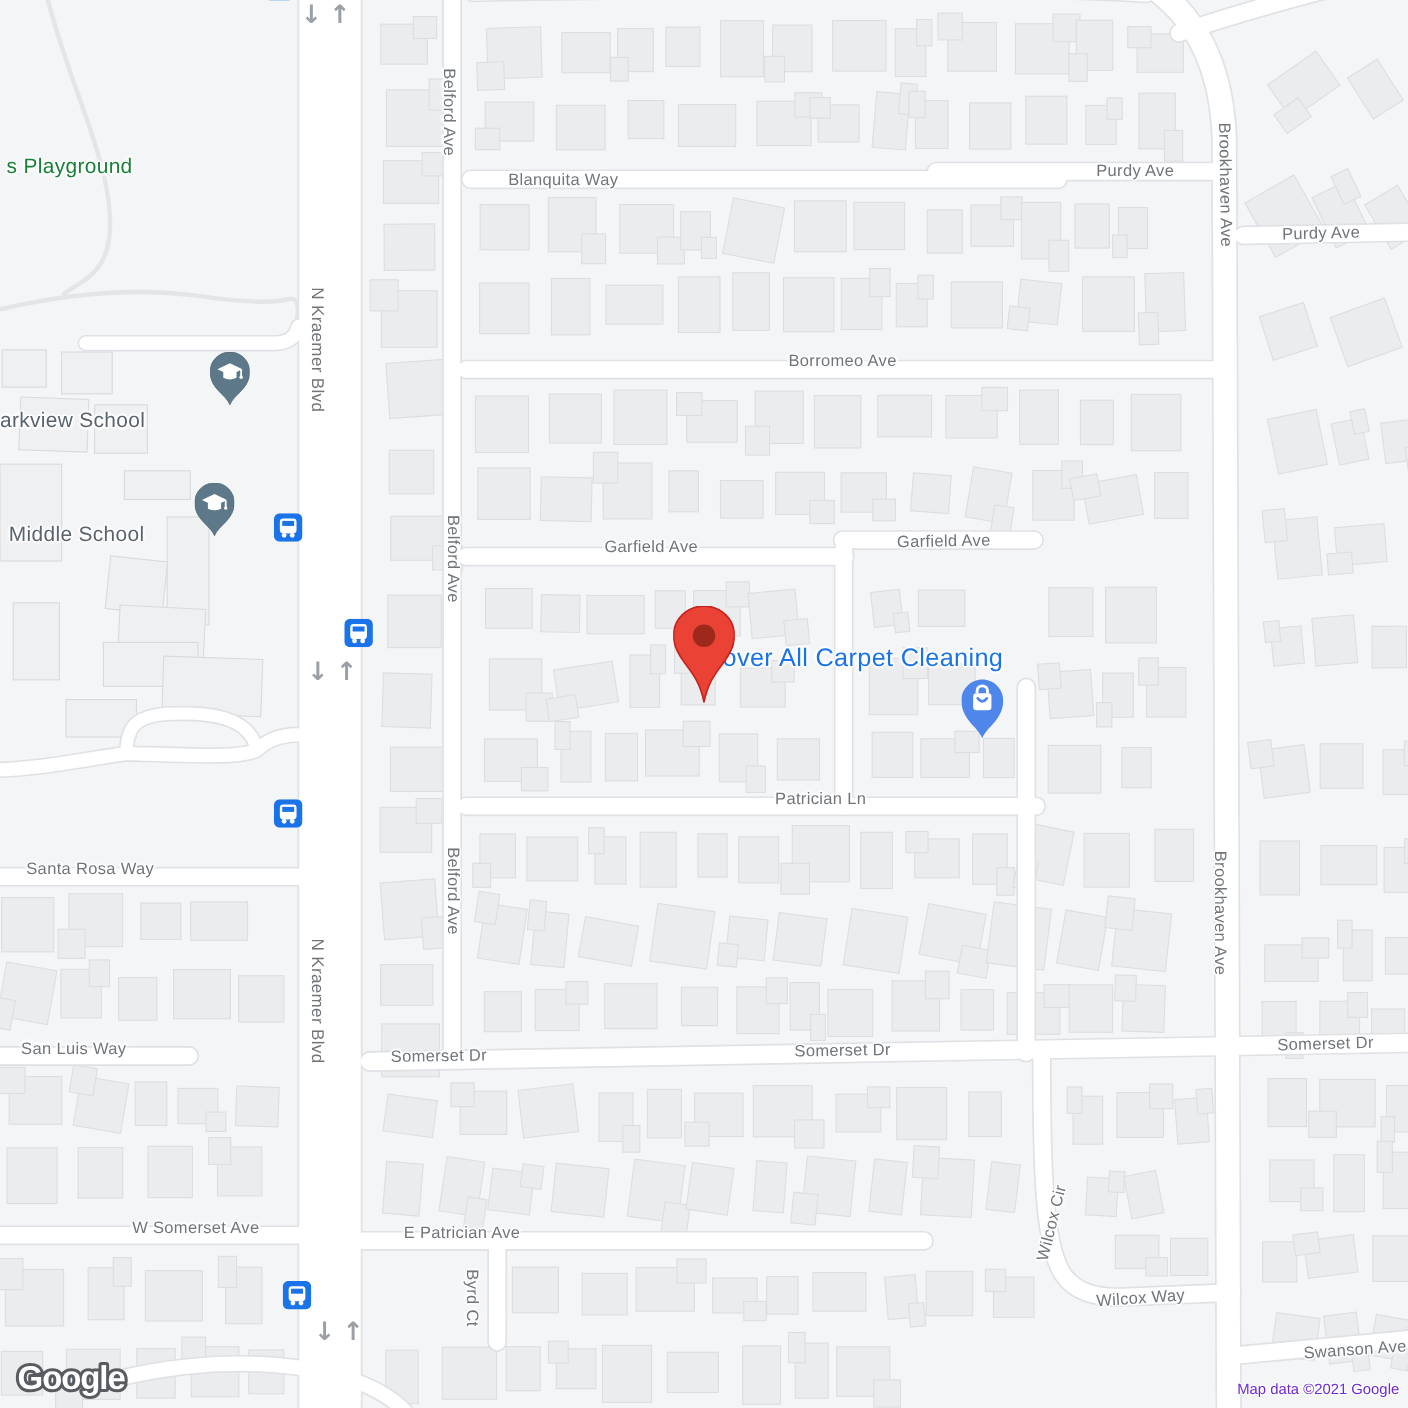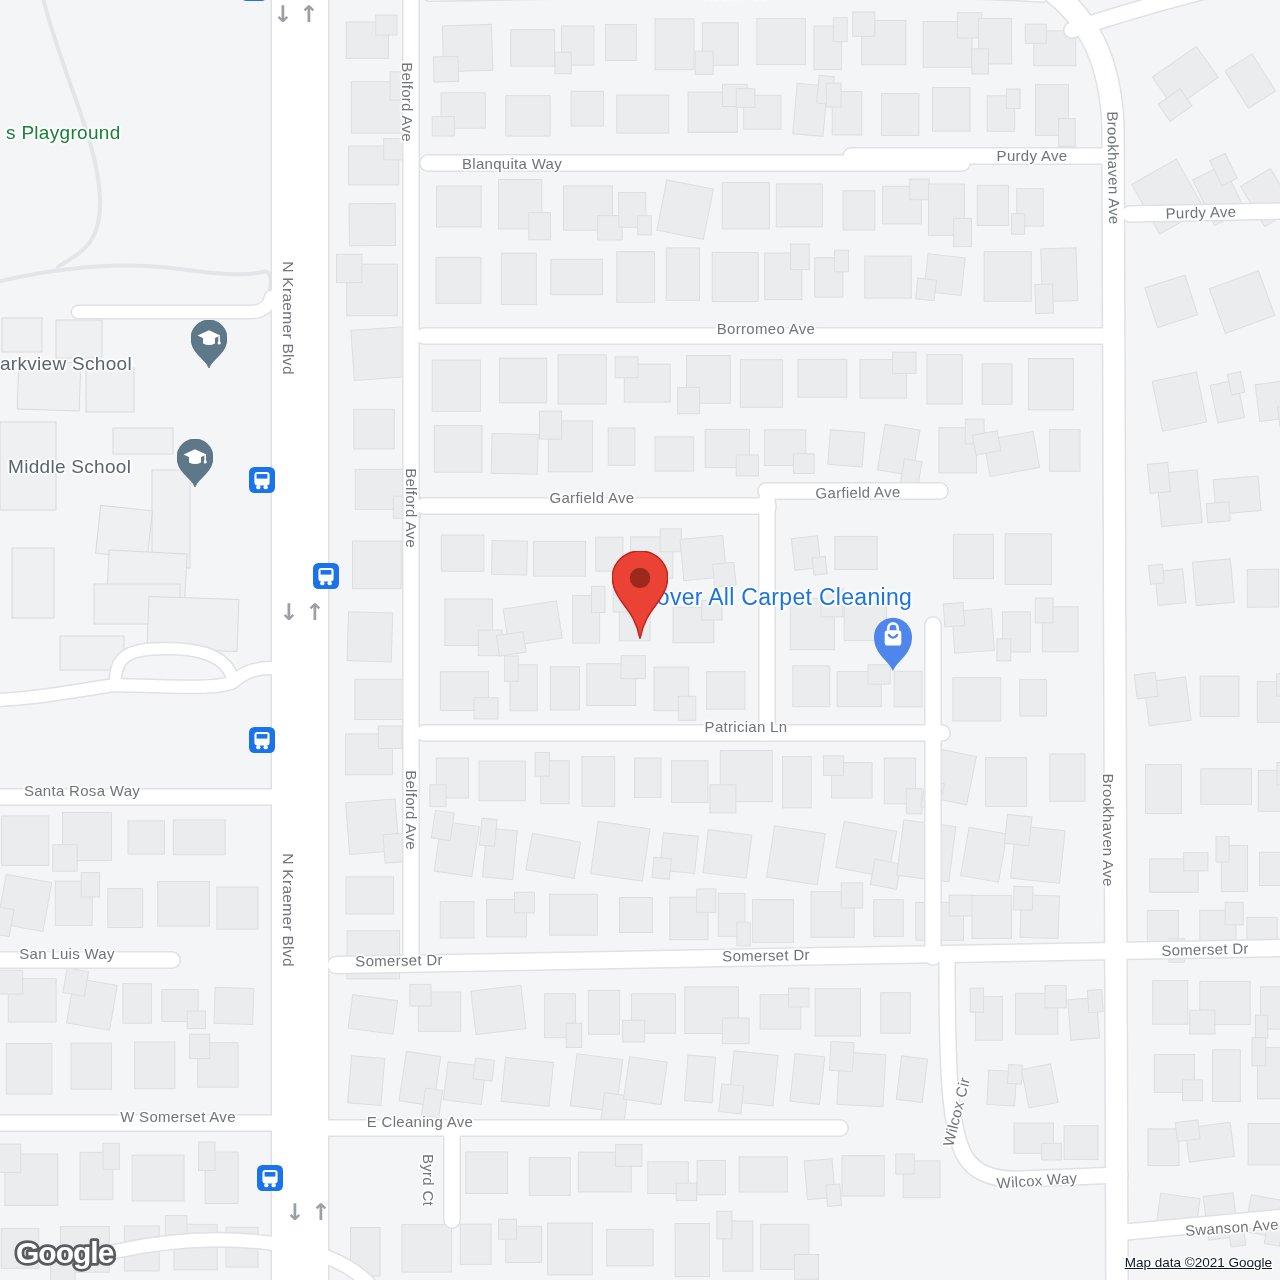--- a/index.html
+++ b/index.html
@@ -6,29 +6,29 @@
   #map{position:relative;width:1280px;height:1280px;overflow:hidden;
        background:var(--land,#f4f5f7);font-family:"Liberation Sans",sans-serif;
        cursor:default;}
   #map svg.base{position:absolute;left:0;top:0;}
   .slabel{position:absolute;transform:translate(-50%,-50%) rotate(var(--r,0deg));
     font:500 15px/1.1 "Liberation Sans",sans-serif;color:var(--street-label,#70757a);
     letter-spacing:.3px;white-space:nowrap;
     text-shadow:-1px -1px 0 #fff,1px -1px 0 #fff,-1px 1px 0 #fff,1px 1px 0 #fff,
       0 2px 2px #fff,0 -2px 2px #fff,2px 0 2px #fff,-2px 0 2px #fff;}
   .anchorL{transform:translate(0,-50%) rotate(var(--r,0deg));}
-  .poi{font:500 19px/1.1 "Liberation Sans",sans-serif;color:var(--school-label,#5a646d);}
+  .poi{font:500 19px/1.1 "Liberation Sans",sans-serif;color:var(--school-label,#5a646d);margin-top:20px;}
   .poi-green{color:var(--playground-green,#188038);}
   .poi-biz{font:500 23px/1.1 "Liberation Sans",sans-serif;color:var(--poi-blue,#1a73e8);}
   .pin{position:absolute;}
   .busstop{position:absolute;transform:translate(-50%,-50%);}
   .oneway{position:absolute;transform:translate(-50%,-50%);color:#9aa0a6;
     font:bold 23px/1 "DejaVu Sans",sans-serif;text-shadow:none;}
   .attrib{position:absolute;right:8px;top:1255px;font:400 13.5px/1.2 "Liberation Sans",sans-serif;
-    color:#0f172a;text-shadow:-1px -1px 0 #fff,1px -1px 0 #fff,-1px 1px 0 #fff,1px 1px 0 #fff;text-decoration:underline;}
+    color:#6d28d9;text-shadow:-1px -1px 0 #fff,1px -1px 0 #fff,-1px 1px 0 #fff,1px 1px 0 #fff;}
   #glogo{position:absolute;left:12px;top:1232px;}
 </style>
 </head>
 <body>
 
 <div id="map">
 
   <svg class="base" width="1280" height="1280" viewBox="0 0 1280 1280">
     <g id="blocks">
         <g transform="rotate(-1.7975330483168364 467.53957985853776 48.044601714238524)">
@@ -1069,21 +1069,21 @@
   <div class="slabel" style="left:766px;top:329px">Borromeo Ave</div>
   <div class="slabel" style="left:592px;top:498px">Garfield Ave</div>
   <div class="slabel" style="left:858px;top:493px;--r:-1deg">Garfield Ave</div>
   <div class="slabel" style="left:746px;top:727px">Patrician Ln</div>
   <div class="slabel" style="left:82px;top:791px">Santa Rosa Way</div>
   <div class="slabel" style="left:67px;top:954px">San Luis Way</div>
   <div class="slabel" style="left:399px;top:961px;--r:-1deg">Somerset Dr</div>
   <div class="slabel" style="left:766px;top:956px;--r:-1deg">Somerset Dr</div>
   <div class="slabel" style="left:1205px;top:950px;--r:-1.5deg">Somerset Dr</div>
   <div class="slabel" style="left:178px;top:1117px">W Somerset Ave</div>
-  <div class="slabel" style="left:420px;top:1122px">E Cleaning Ave</div>
+  <div class="slabel" style="left:420px;top:1122px">E Patrician Ave</div>
   <div class="slabel" style="left:428px;top:1180px;--r:90deg">Byrd Ct</div>
   <div class="slabel" style="left:957px;top:1112px;--r:-76deg">Wilcox Cir</div>
   <div class="slabel" style="left:1037px;top:1181px;--r:-4deg">Wilcox Way</div>
   <div class="slabel" style="left:1232px;top:1228px;--r:-4deg">Swanson Ave</div>
   <div class="slabel" style="left:288px;top:318px;--r:90deg;font-size:15.5px">N Kraemer Blvd</div>
   <div class="slabel" style="left:288px;top:910px;--r:90deg;font-size:15.5px">N Kraemer Blvd</div>
   <div class="slabel" style="left:407px;top:102px;--r:90deg">Belford Ave</div>
   <div class="slabel" style="left:411px;top:508px;--r:90deg">Belford Ave</div>
   <div class="slabel" style="left:411px;top:810px;--r:90deg">Belford Ave</div>
   <div class="slabel" style="left:1113px;top:168px;--r:89deg">Brookhaven Ave</div>

